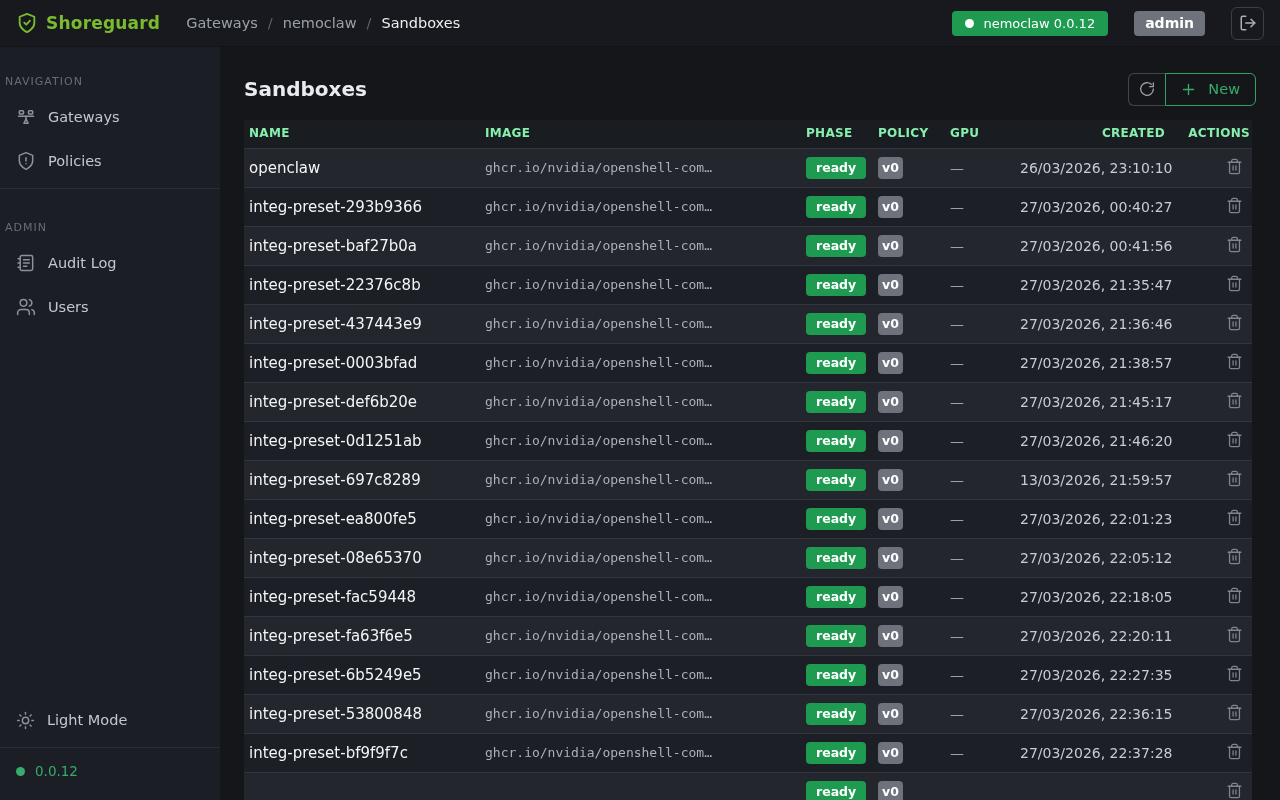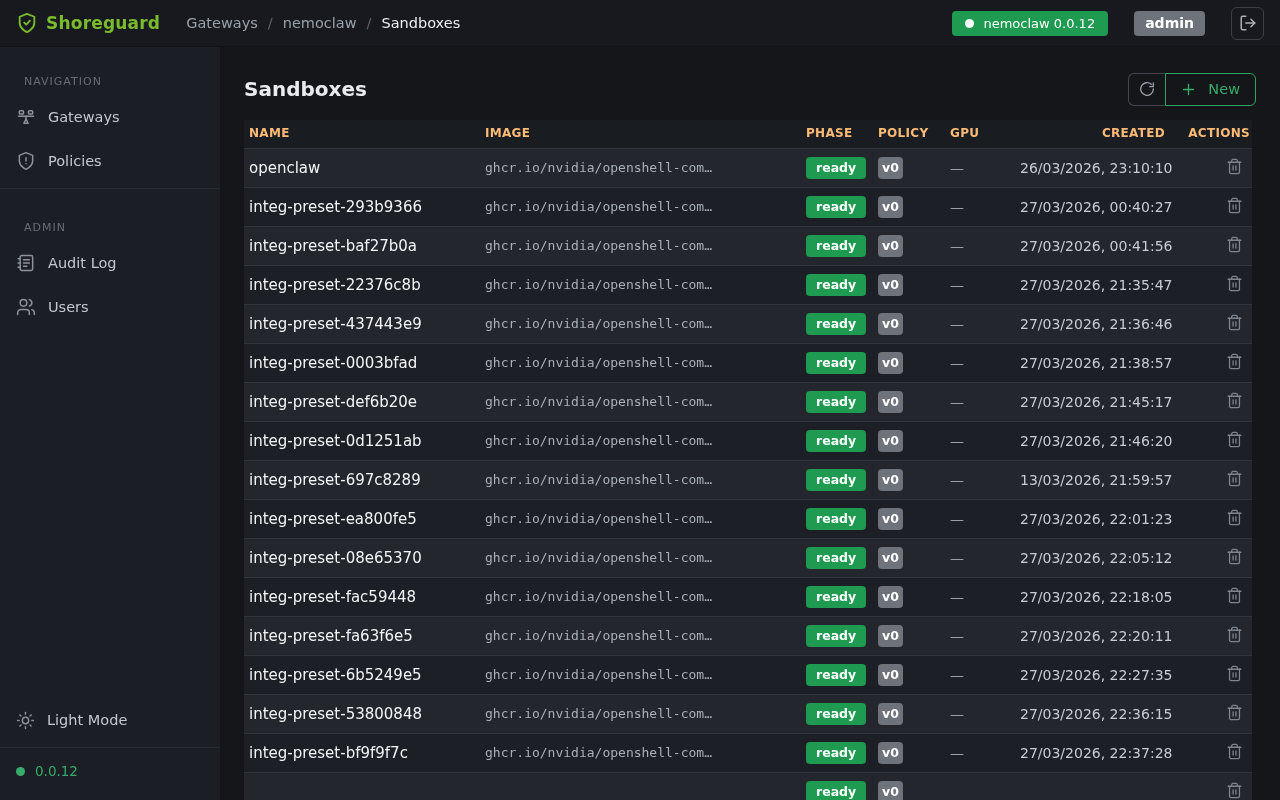--- a/index.html
+++ b/index.html
@@ -61,21 +61,21 @@
 
   
   .sidebar{
     position:fixed;top:47px;left:0;bottom:0;width:220px;
     background:var(--bg-sidebar);
     display:flex;flex-direction:column;
   }
   .nav-section{padding:14px 0 4px;}
   .nav-label{
     font-size:11px;letter-spacing:1px;color:var(--text-muted);
-    padding:14px 24px 10px;
+    padding:14px 5px 10px;
   }
   .nav-item{
     display:flex;align-items:center;gap:12px;
     height:38px;padding:0 16px;margin:0 0 6px;
     color:#c2c8d0;font-size:14.5px;cursor:pointer;
   }
   .nav-item .nv-icon{color:#8b929c;}
   .side-divider{border:none;border-top:1px solid #282c33;margin:8px 0 0;}
   .side-spacer{flex:1;}
   .side-bottom{padding-bottom:6px;}
@@ -102,21 +102,21 @@
     height:33px;background:transparent;border:1px solid #2fa364;border-radius:0 6px 6px 0;
     color:var(--accent-green-text);display:flex;align-items:center;gap:12px;
     font-size:14.5px;padding:0 15px;cursor:pointer;
     font-family:inherit;
   }
 
   
   table.sandbox-table{width:1008px;border-collapse:collapse;table-layout:fixed;}
   thead th{
     height:28px;background:#191c21;
-    font-size:12px;color:#fdba74;text-align:left;
+    font-size:12px;color:#86efac;text-align:left;
     padding:0 0 2px 5px;letter-spacing:.3px;
     border-bottom:1px solid #31353d;
     font-weight:bold;vertical-align:middle;margin-top:32px;
   }
   thead th.col-right{text-align:right;padding-right:2px;}
   tbody td{height:39px;padding:0 0 0 5px;vertical-align:middle;}
   tbody tr{border-top:1px solid var(--row-border);}
   tbody tr:first-child{border-top:none;}
   tbody tr:nth-child(odd){background:var(--row-odd);}
   tbody tr:nth-child(even){background:var(--row-even);}

